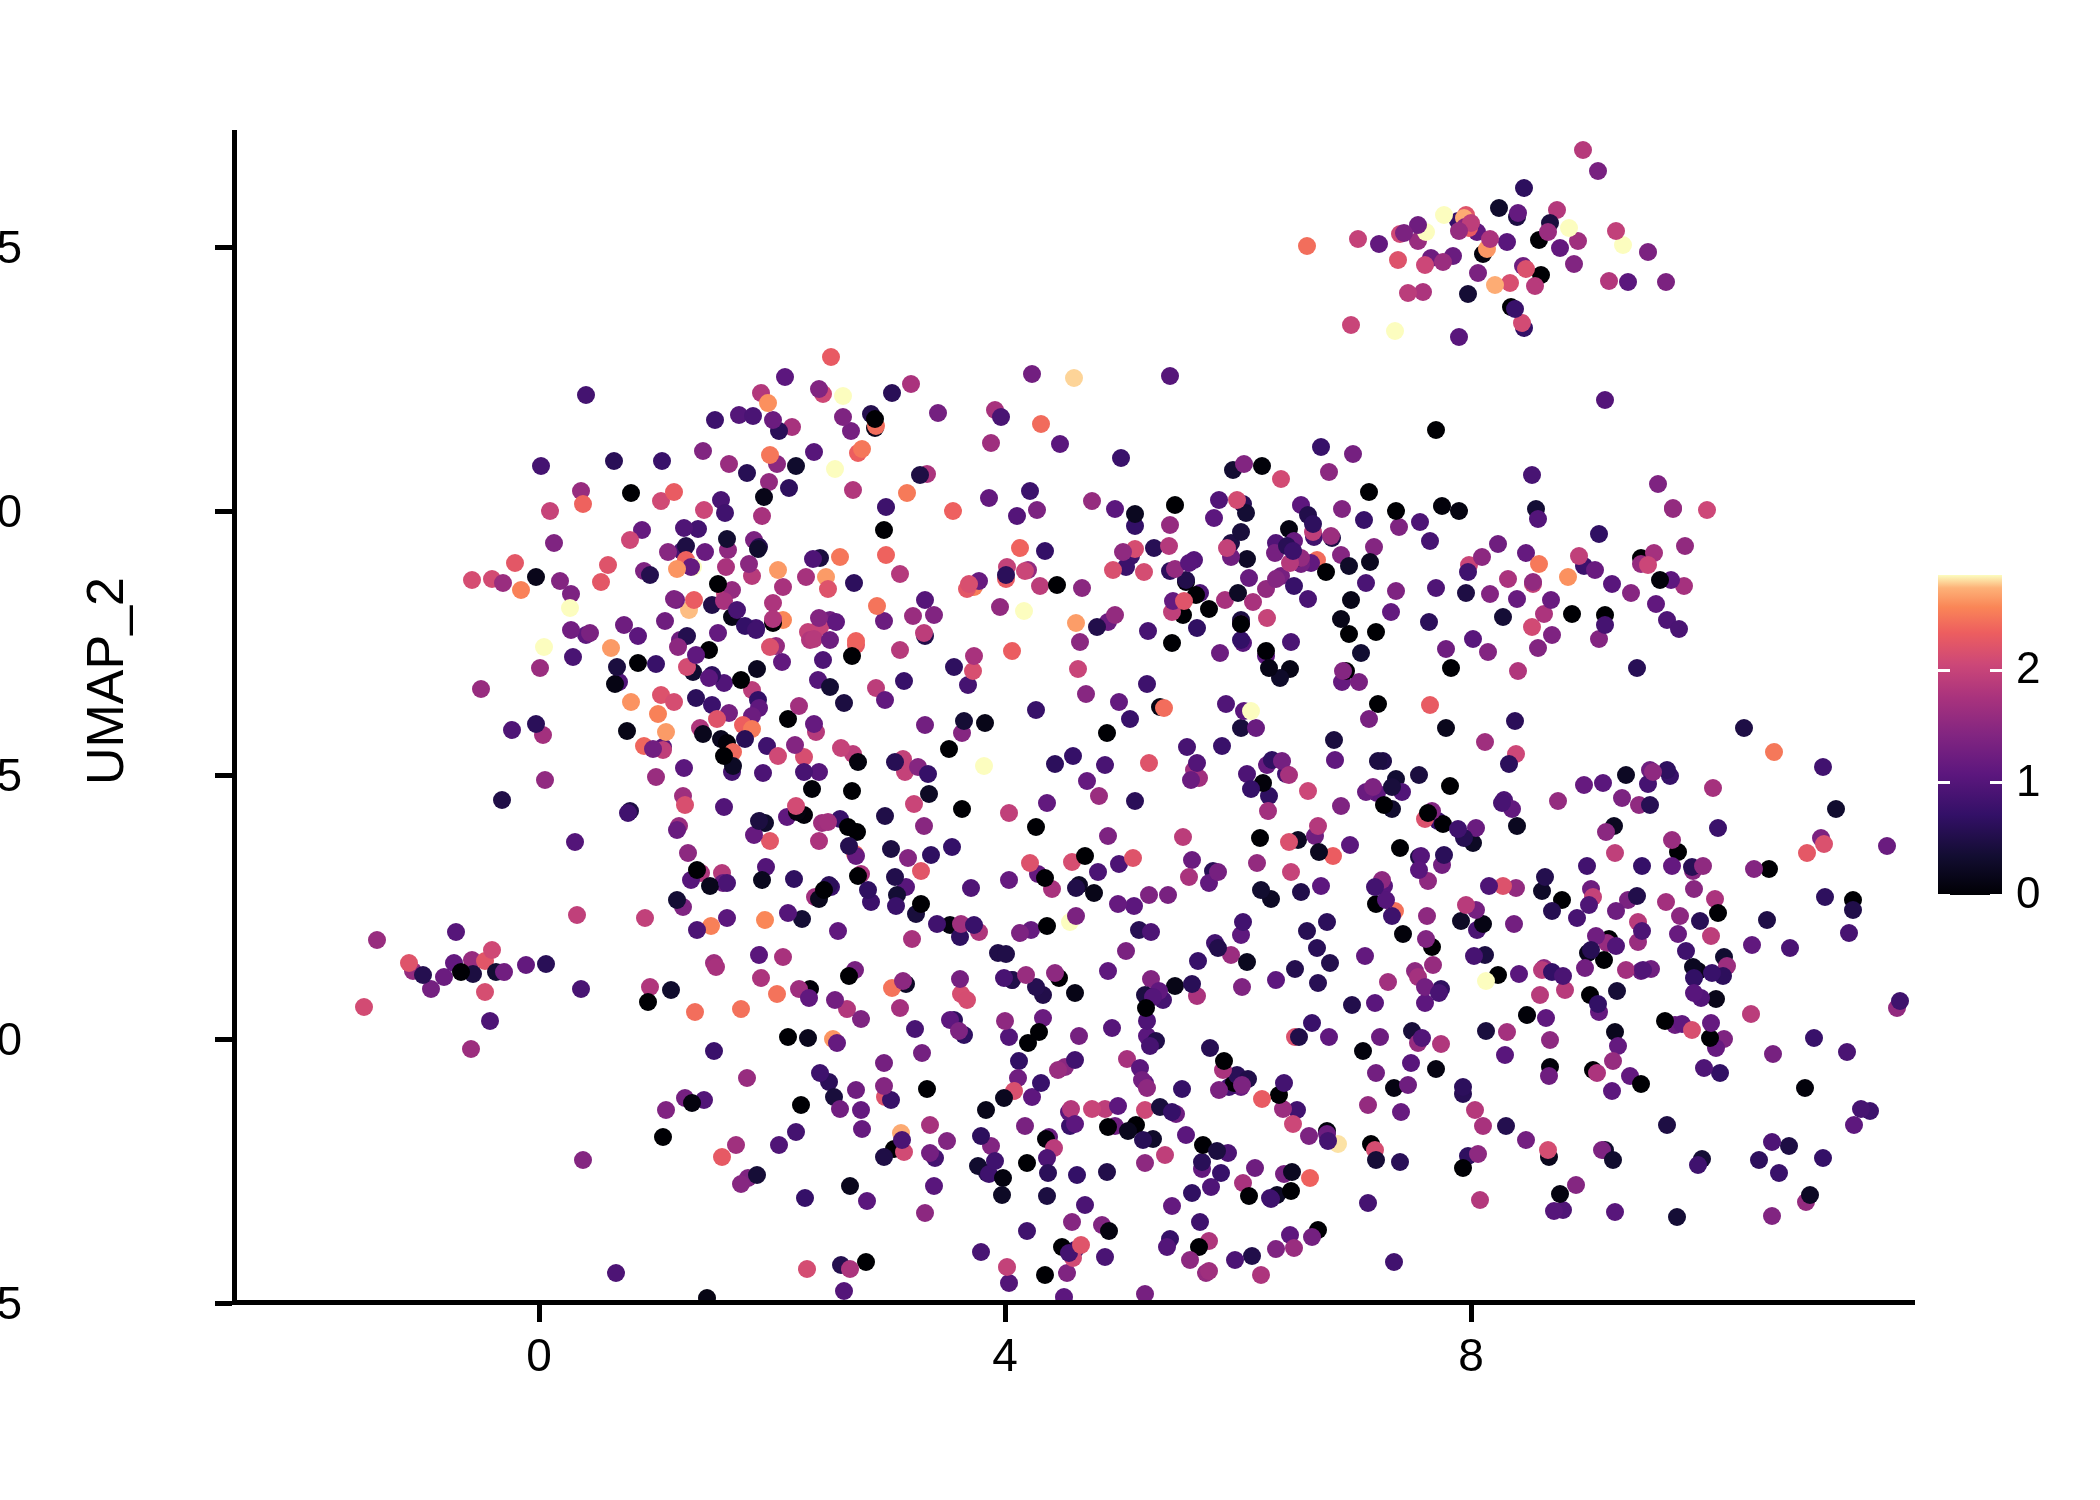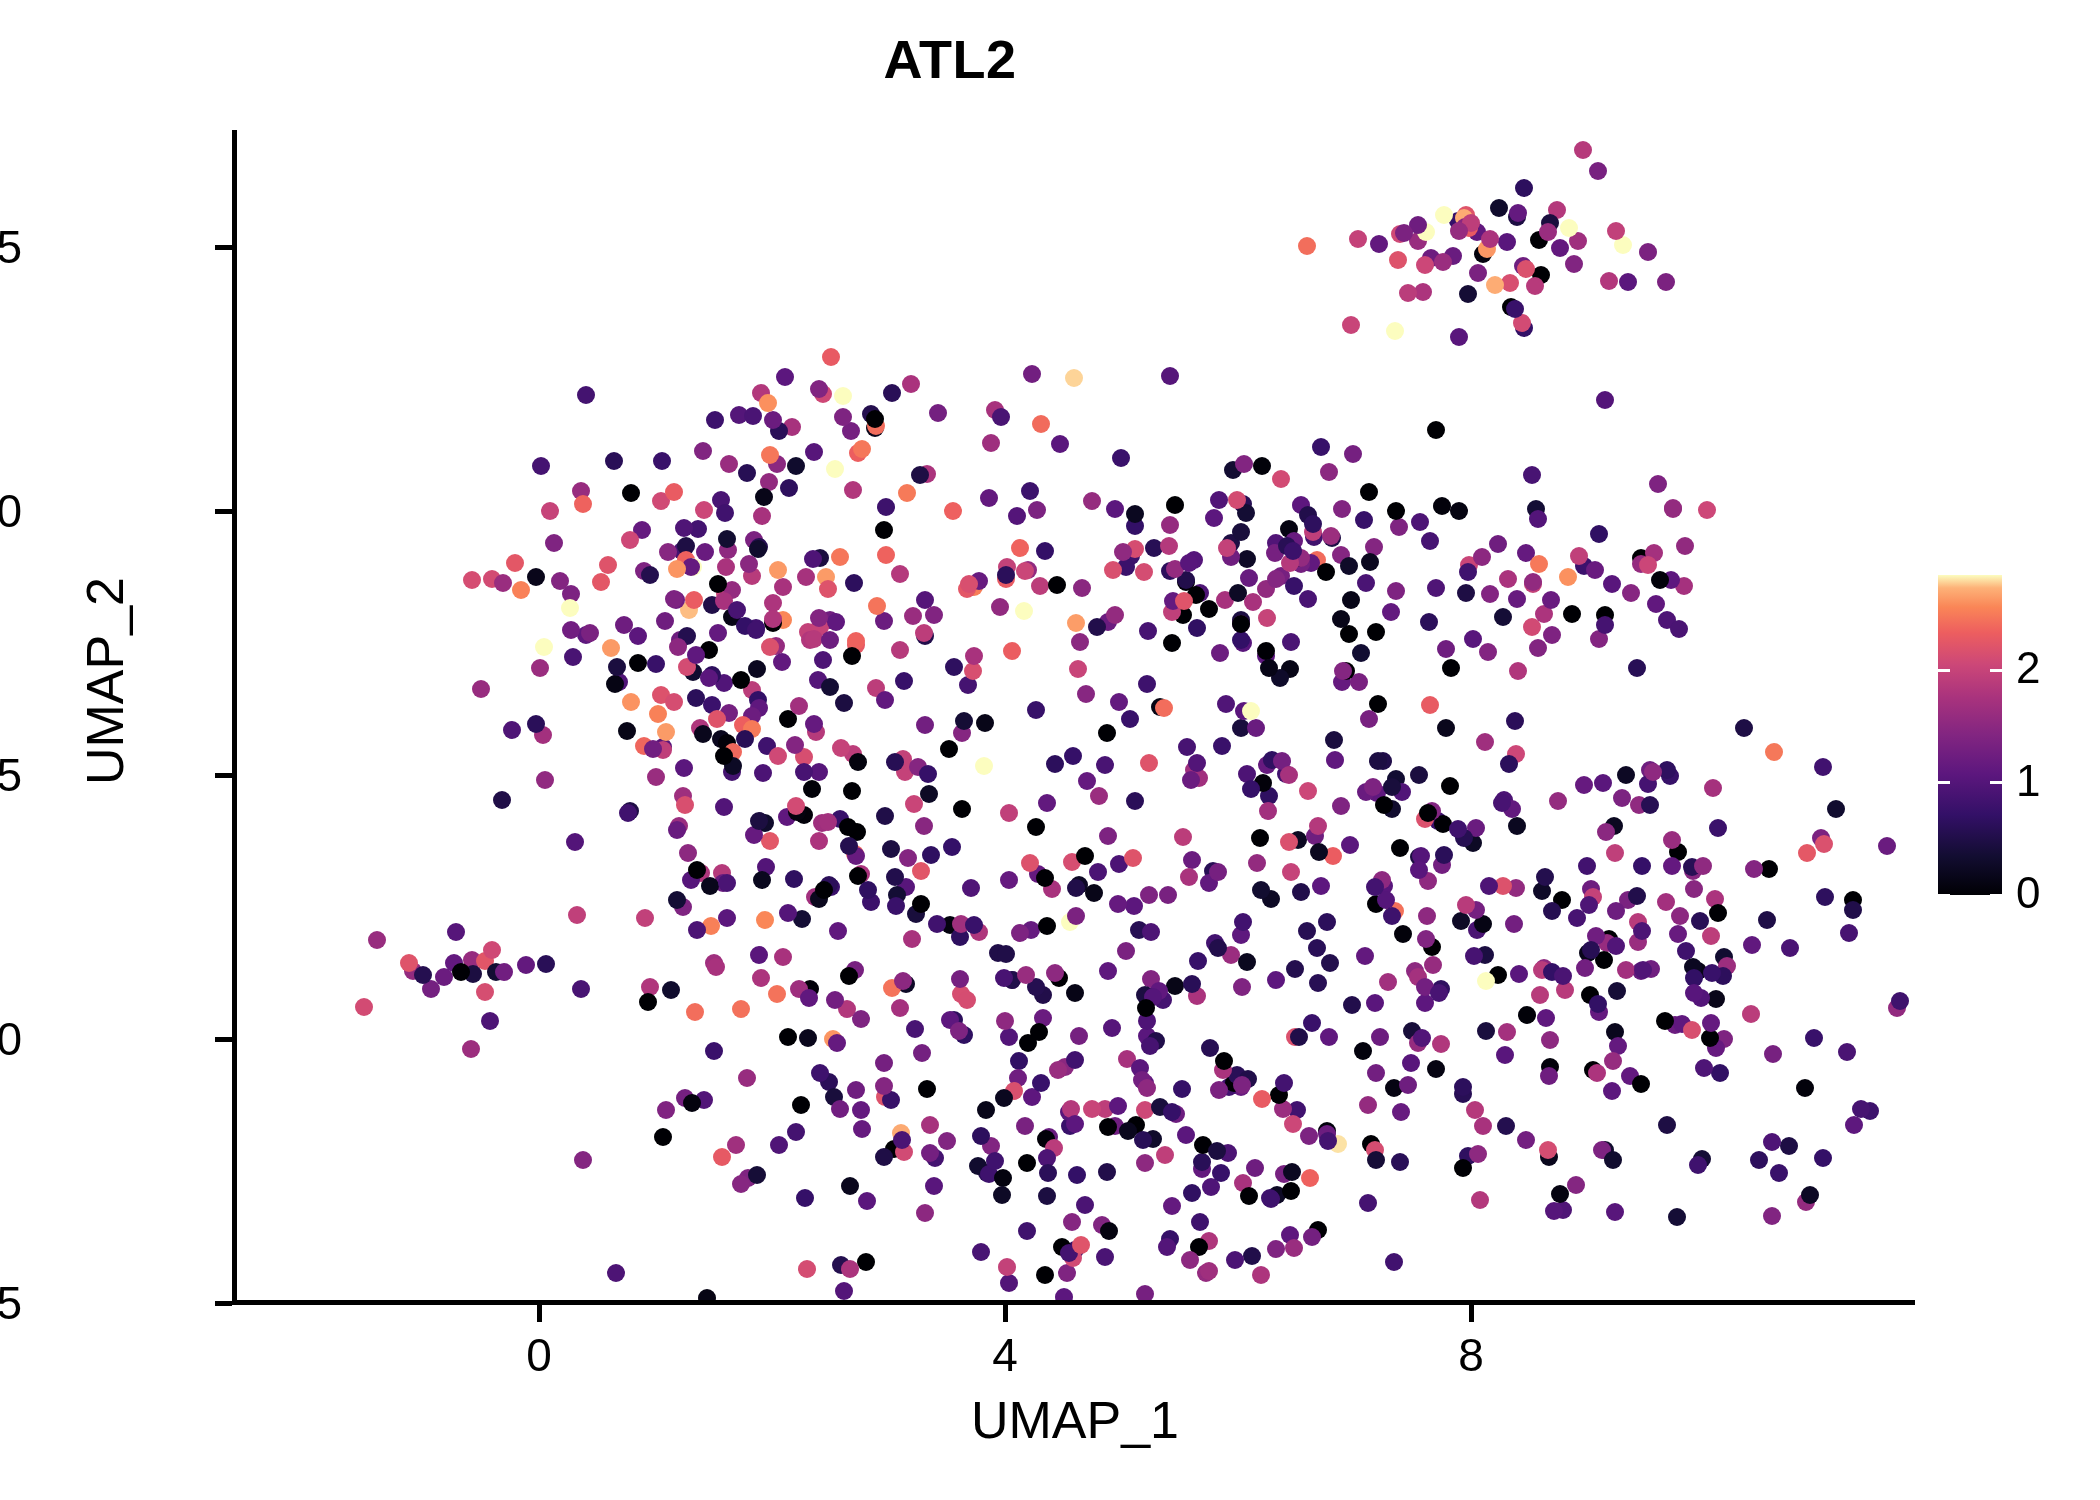--- a/index.html
+++ b/index.html
@@ -151,21 +151,20 @@
     font-size: 44px;
     color: #000000;
     line-height: 1;
   }
 </style>
 </head>
 <body>
 
 <div id="plot-root">
 
-  <div id="plot-title">ATL2</div>
 
   <div id="panel">
     <div id="points-layer">
         <div class="pt" style="left: 208.7px; top: 847.4px; background: rgb(107, 28, 127);"></div>
         <div class="pt" style="left: 178.4px; top: 840.5px; background: rgb(147, 43, 127);"></div>
         <div class="pt" style="left: 249.6px; top: 861.9px; background: rgb(213, 78, 113);"></div>
         <div class="pt" style="left: 218.8px; top: 833.2px; background: rgb(99, 25, 127);"></div>
         <div class="pt" style="left: 237.3px; top: 829.8px; background: rgb(150, 44, 127);"></div>
         <div class="pt" style="left: 250.1px; top: 831px; background: rgb(225, 86, 104);"></div>
         <div class="pt" style="left: 196.3px; top: 859px; background: rgb(116, 32, 128);"></div>
@@ -1412,21 +1411,20 @@
     </div>
   <div id="x-ticks">
       <div class="xtick-mark" style="left: 537px;"></div>
       <div class="xtick-label" style="left: 459px;">0</div>
       <div class="xtick-mark" style="left: 1003px;"></div>
       <div class="xtick-label" style="left: 925px;">4</div>
       <div class="xtick-mark" style="left: 1469px;"></div>
       <div class="xtick-label" style="left: 1391px;">8</div>
     </div>
 
-  <div id="axis-x-title">UMAP_1</div>
   <div id="axis-y-title">UMAP_2</div>
 
   <div id="legend">
     <div id="legend-bar" style="background: linear-gradient(to top, rgb(0, 0, 4) 0%, rgb(18, 13, 49) 12%, rgb(51, 16, 103) 25%, rgb(93, 23, 126) 38%, rgb(130, 37, 129) 50%, rgb(170, 51, 125) 62%, rgb(204, 71, 120) 72%, rgb(237, 94, 95) 82%, rgb(250, 134, 87) 90%, rgb(253, 178, 120) 96%, rgb(252, 253, 191) 100%);"></div>
     <div id="legend-annotations">
         <div class="legend-tick left" style="top: 318.5px;"></div>
         <div class="legend-tick right" style="top: 318.5px;"></div>
         <div class="legend-label" style="top: 296px;">0</div>
         <div class="legend-tick left" style="top: 206.219px;"></div>
         <div class="legend-tick right" style="top: 206.219px;"></div>

